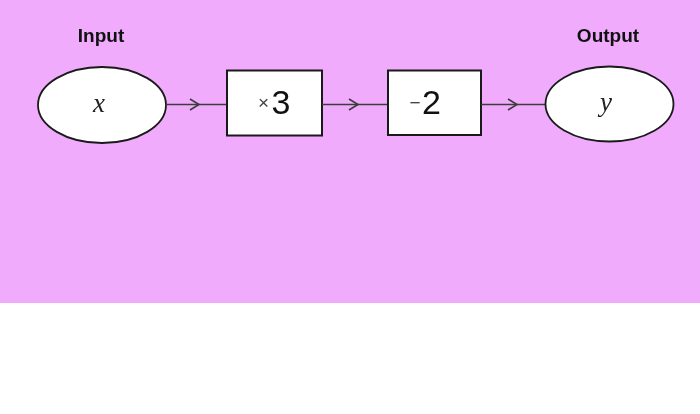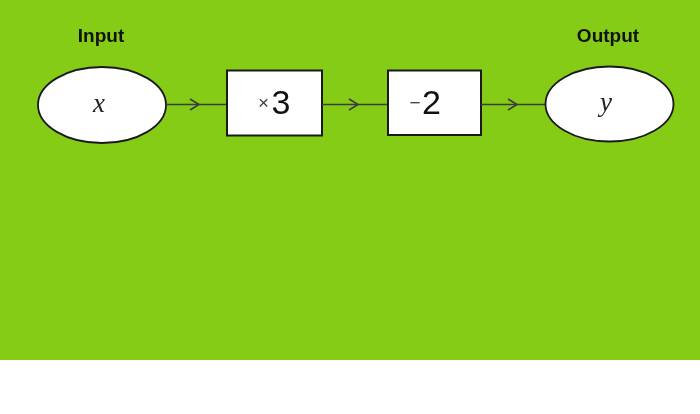--- a/index.html
+++ b/index.html
@@ -4,22 +4,22 @@
 <style>
   html, body {
     margin: 0;
     padding: 0;
     background: #ffffff;
     font-family: "Liberation Sans", sans-serif;
   }
   .canvas {
     position: relative;
     width: 700px;
-    height: 360px;
-    background: #84cc16;
+    height: 303px;
+    background: #f0abfc;
     overflow: hidden;
   }
   svg text {
     user-select: none;
   }
   .io-label {
     font-family: "Liberation Sans", sans-serif;
     font-size: 19px;
     font-weight: bold;
     fill: #111111;

